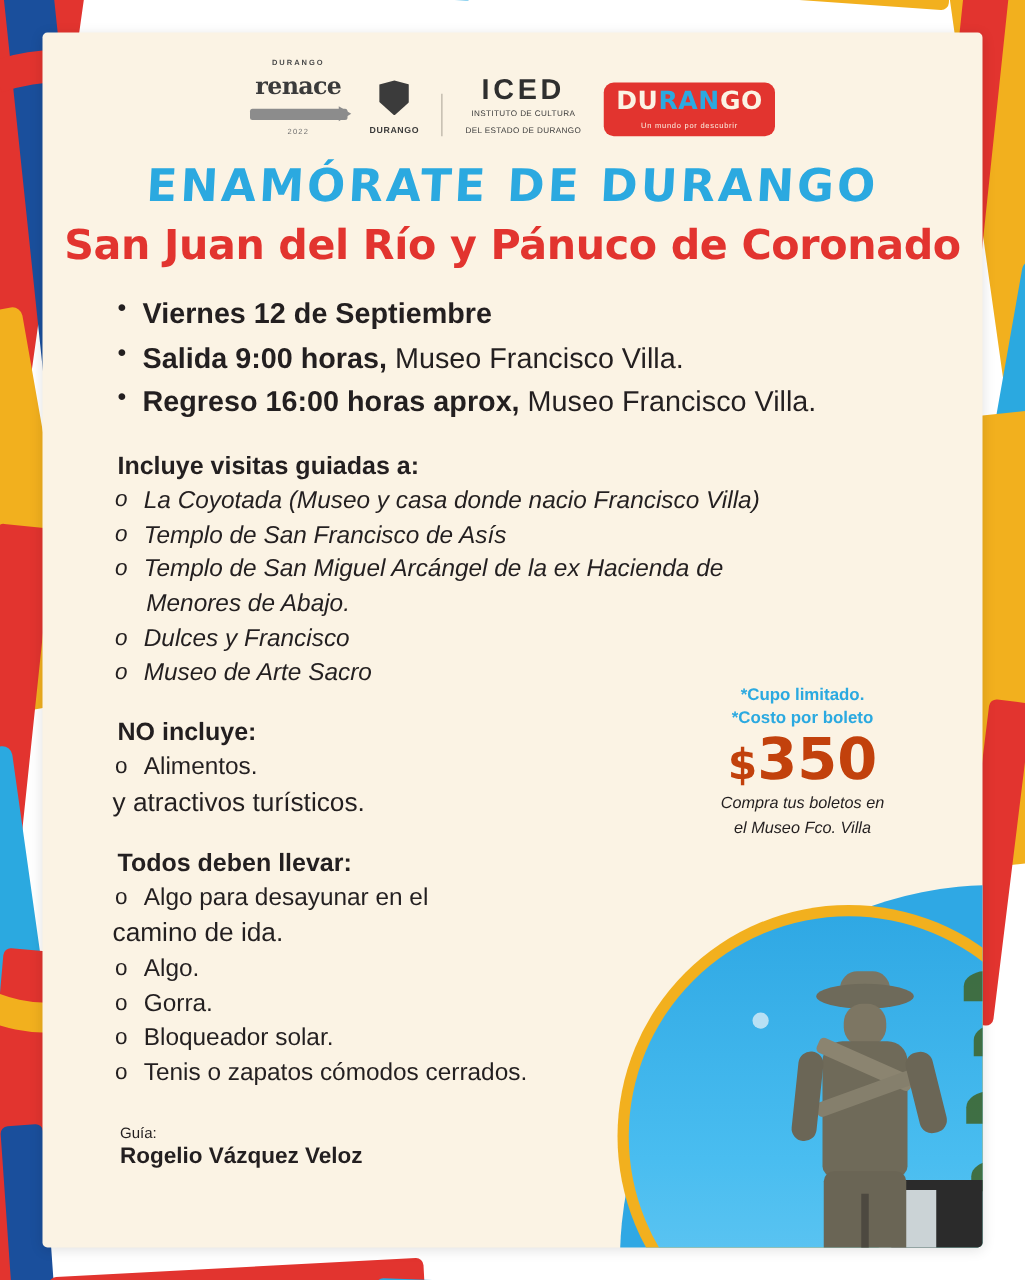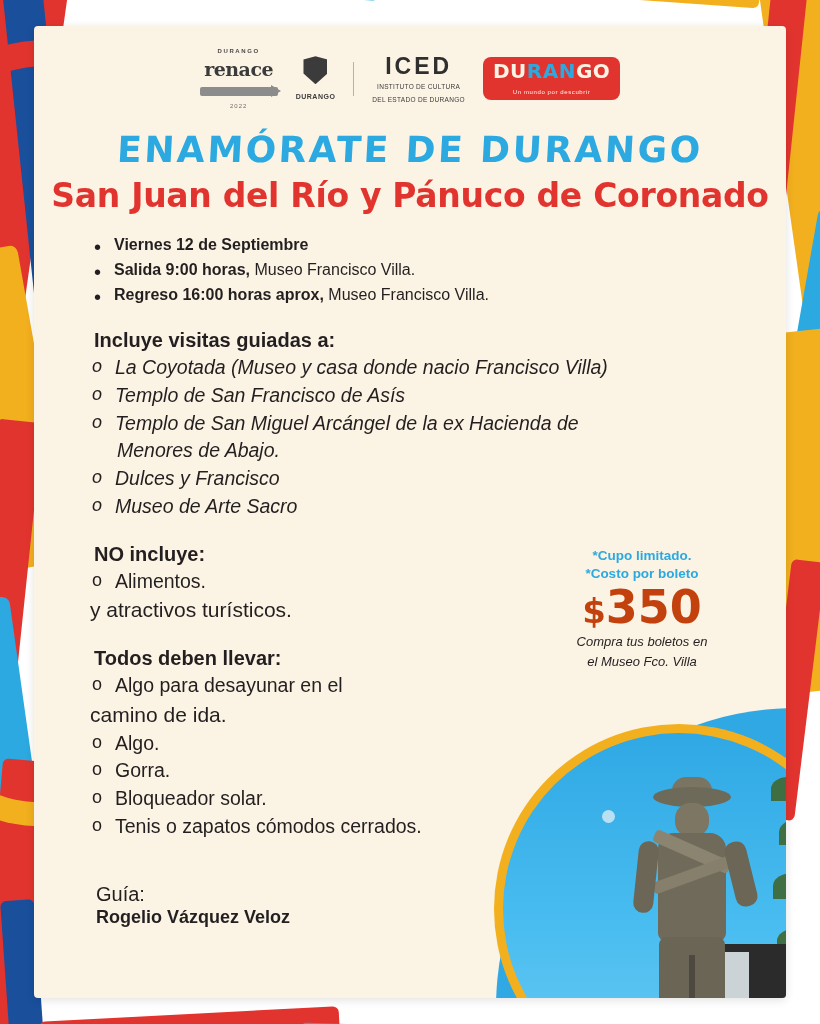--- a/index.html
+++ b/index.html
@@ -65,21 +65,21 @@
     height: 972px;
     background: #fbf3e4;
     border-radius: 4px;
     box-shadow: 0 2px 10px rgba(0,0,0,0.12);
     overflow: hidden;
   }
 
   
   .logos {
     display: flex;
-    align-items: center;
+    align-items: flex-end;
     justify-content: center;
     gap: 18px;
     padding: 22px 0 6px 0;
   }
   .logo { display: flex; align-items: center; gap: 6px; }
 
   .logo-renace { display: flex; flex-direction: column; align-items: center; line-height: 1; }
   .renace-top { font-size: 6px; letter-spacing: 1.6px; color: #4a4a4a; font-weight: bold; }
   .renace-main {
     font-size: 19px; font-weight: bold; color: #3b3b3b; letter-spacing: -0.5px;
@@ -137,21 +137,21 @@
   }
 
   
   .content {
     position: relative;
     padding: 18px 40px 0 56px;
     color: #231f20;
   }
   .bullets { list-style: none; margin: 0; padding: 0; }
   .bullets li {
-    font-size: 16px;
+    font-size: 23px;
     line-height: 1.55;
     padding-left: 24px;
     position: relative;
   }
   .bullets li:before {
     content: "•";
     position: absolute;
     left: 4px;
     top: -1px;
     font-size: 20px;
@@ -175,21 +175,21 @@
     position: absolute;
     left: 2px;
     top: 0;
     font-size: 18px;
   }
   .o-italic li { font-style: italic; }
   .o-list li .wrap2 { display: block; padding-left: 2px; }
 
   .plain-line { font-size: 21px; line-height: 1.42; }
 
-  .guide-label { font-size: 20px; margin-top: 43px; padding-left: 6px; }
+  .guide-label { font-size: 12px; margin-top: 26px; padding-left: 6px; }
   .guide-name { font-size: 18px; font-weight: bold; padding-left: 6px; margin-top: 1px; }
 
   
   .price-box {
     position: absolute;
     right: 39px;
     top: 300px;
     width: 210px;
     text-align: center;
     margin-top: 32px;

